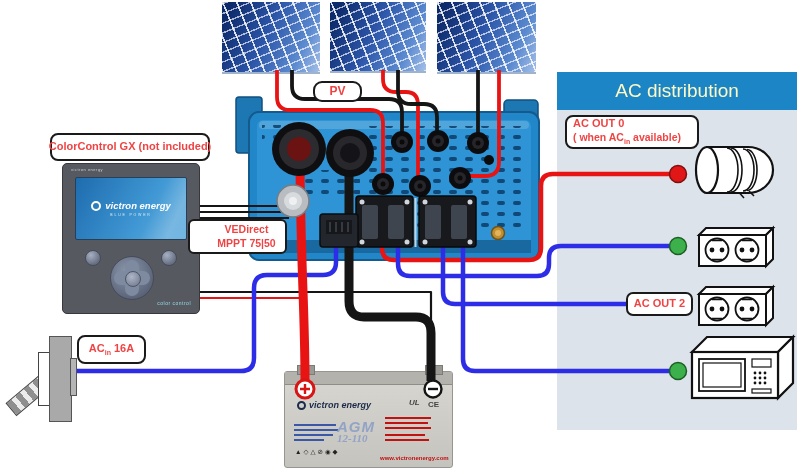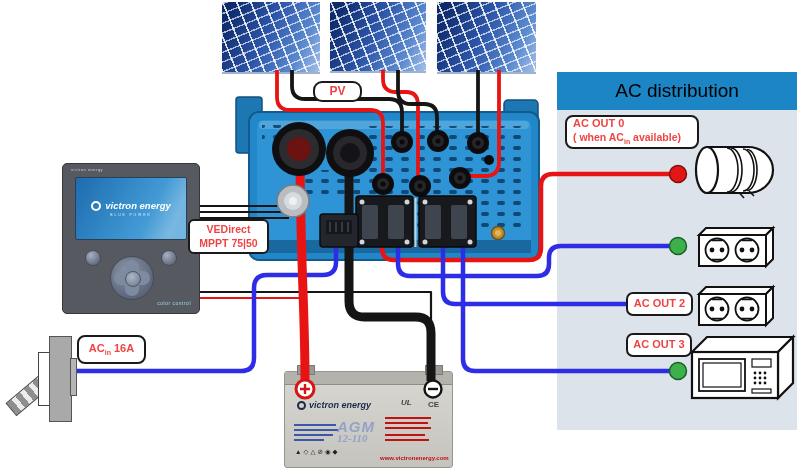--- a/index.html
+++ b/index.html
@@ -2,21 +2,21 @@
 <html><head>
 <meta charset="utf-8">
 <style>
   html,body{margin:0;padding:0;background:#888;}
   .stage{position:relative;width:797px;height:472px;background:#fff;overflow:hidden;
          font-family:"Liberation Sans",sans-serif;margin:0 auto;}
   .abs{position:absolute;}
   
   .ac-panel{left:557px;top:72px;width:240px;height:358px;background:#dde3ea;z-index:1;}
   .ac-header{position:absolute;left:0;top:0;width:240px;height:38px;background:#1b85c6;
-             color:#000000;font-size:19px;display:flex;align-items:center;justify-content:center;}
+             color:#fef9c3;font-size:19px;display:flex;align-items:center;justify-content:center;}
   
   .panel{z-index:2;border-bottom:2px solid #9fb4cc;
     background:
       repeating-linear-gradient(68deg, rgba(255,255,255,.85) 0 1.6px, rgba(255,255,255,0) 1.6px 13px),
       repeating-linear-gradient(-22deg, rgba(255,255,255,.65) 0 1.4px, rgba(255,255,255,0) 1.4px 9px),
       linear-gradient(115deg,#0d2a6b 8%,#2c55a8 45%,#5b8ad0 78%,#a6c0e8 100%);}
   
   .box{z-index:10;background:#fff;border:2px solid #1a1a1a;border-radius:8px;
        font-weight:bold;font-size:11px;color:#ef4444;display:flex;flex-direction:column;
        align-items:center;justify-content:center;white-space:nowrap;line-height:1.25;}
@@ -85,21 +85,21 @@
   <div class="abs panel" style="left:437px;top:2px;width:99px;height:70px;"></div>
 
   <div class="abs battery">
     <div class="bat-top"></div>
     <div class="bat-tab" style="left:12px;"></div>
     <div class="bat-tab" style="left:140px;"></div>
     <div class="bat-brand">
       <span class="ring"></span>
       <span>victron energy</span>
     </div>
-    <span class="bat-mark" style="left:116px;top:26px;font-style:italic;">UL</span>
+    <span class="bat-mark" style="left:124px;top:26px;font-style:italic;">UL</span>
     <span class="bat-mark" style="left:143px;top:28px;">CE</span>
     <div class="bar" style="left:9px;top:52px;width:42px;background:#3b57a8;"></div>
     <div class="bar" style="left:9px;top:57px;width:44px;background:#3b57a8;"></div>
     <div class="bar" style="left:9px;top:62px;width:39px;background:#3b57a8;"></div>
     <div class="bar" style="left:9px;top:67px;width:30px;background:#3b57a8;"></div>
     <div class="bat-agm">AGM</div>
     <div class="bat-cap">12-110</div>
     <div class="bar" style="left:100px;top:45px;width:46px;background:#c11111;"></div>
     <div class="bar" style="left:100px;top:50px;width:43px;background:#c11111;"></div>
     <div class="bar" style="left:100px;top:55px;width:46px;background:#c11111;"></div>
@@ -343,38 +343,38 @@
     <div class="arm"></div>
     <div class="slat"></div>
     <div class="post"></div>
     <div class="tab"></div>
   </div>
 
   <div class="abs box" style="left:313px;top:81px;width:45px;height:17px;font-size:12px;border-radius:9px;">
     <span>PV</span>
   </div>
 
-
-
-  <div class="abs box" style="left:188px;top:219px;width:77px;height:31px;font-size:10.5px;border-radius:6px;">
+  <div class="abs box" style="left:50px;top:133px;width:156px;height:24px;">
+    <span>ColorControl GX (not included)</span>
+  </div>
+
+
+  <div class="abs box" style="left:188px;top:219px;width:77px;height:31px;font-size:10.5px;border-radius:6px;padding-left:18px;">
     <span>VEDirect</span>
     <span>MPPT 75|50</span>
   </div>
 
   <div class="abs box" style="left:77px;top:335px;width:65px;height:25px;">
     <span><span>AC</span><sub>in</sub><span> 16A</span></span>
   </div>
 
   <div class="abs box left" style="left:565px;top:115px;width:124px;height:30px;font-size:10.5px;align-items:flex-start;">
     <span style="font-size:11px;">AC  OUT 0</span>
     <span><span>( when AC</span><sub>in</sub><span> available)</span></span>
   </div>
 
 
   <div class="abs box" style="left:626px;top:272px;width:63px;height:20px;border-radius:7px;margin-top:20px;">
     <span>AC OUT 2</span>
   </div>
 
-  <div class="abs box" style="left:626px;top:333px;width:62px;height:20px;border-radius:7px;">
-    <span>AC OUT 3</span>
-  </div>
 
 </div>
 
 </body></html>

